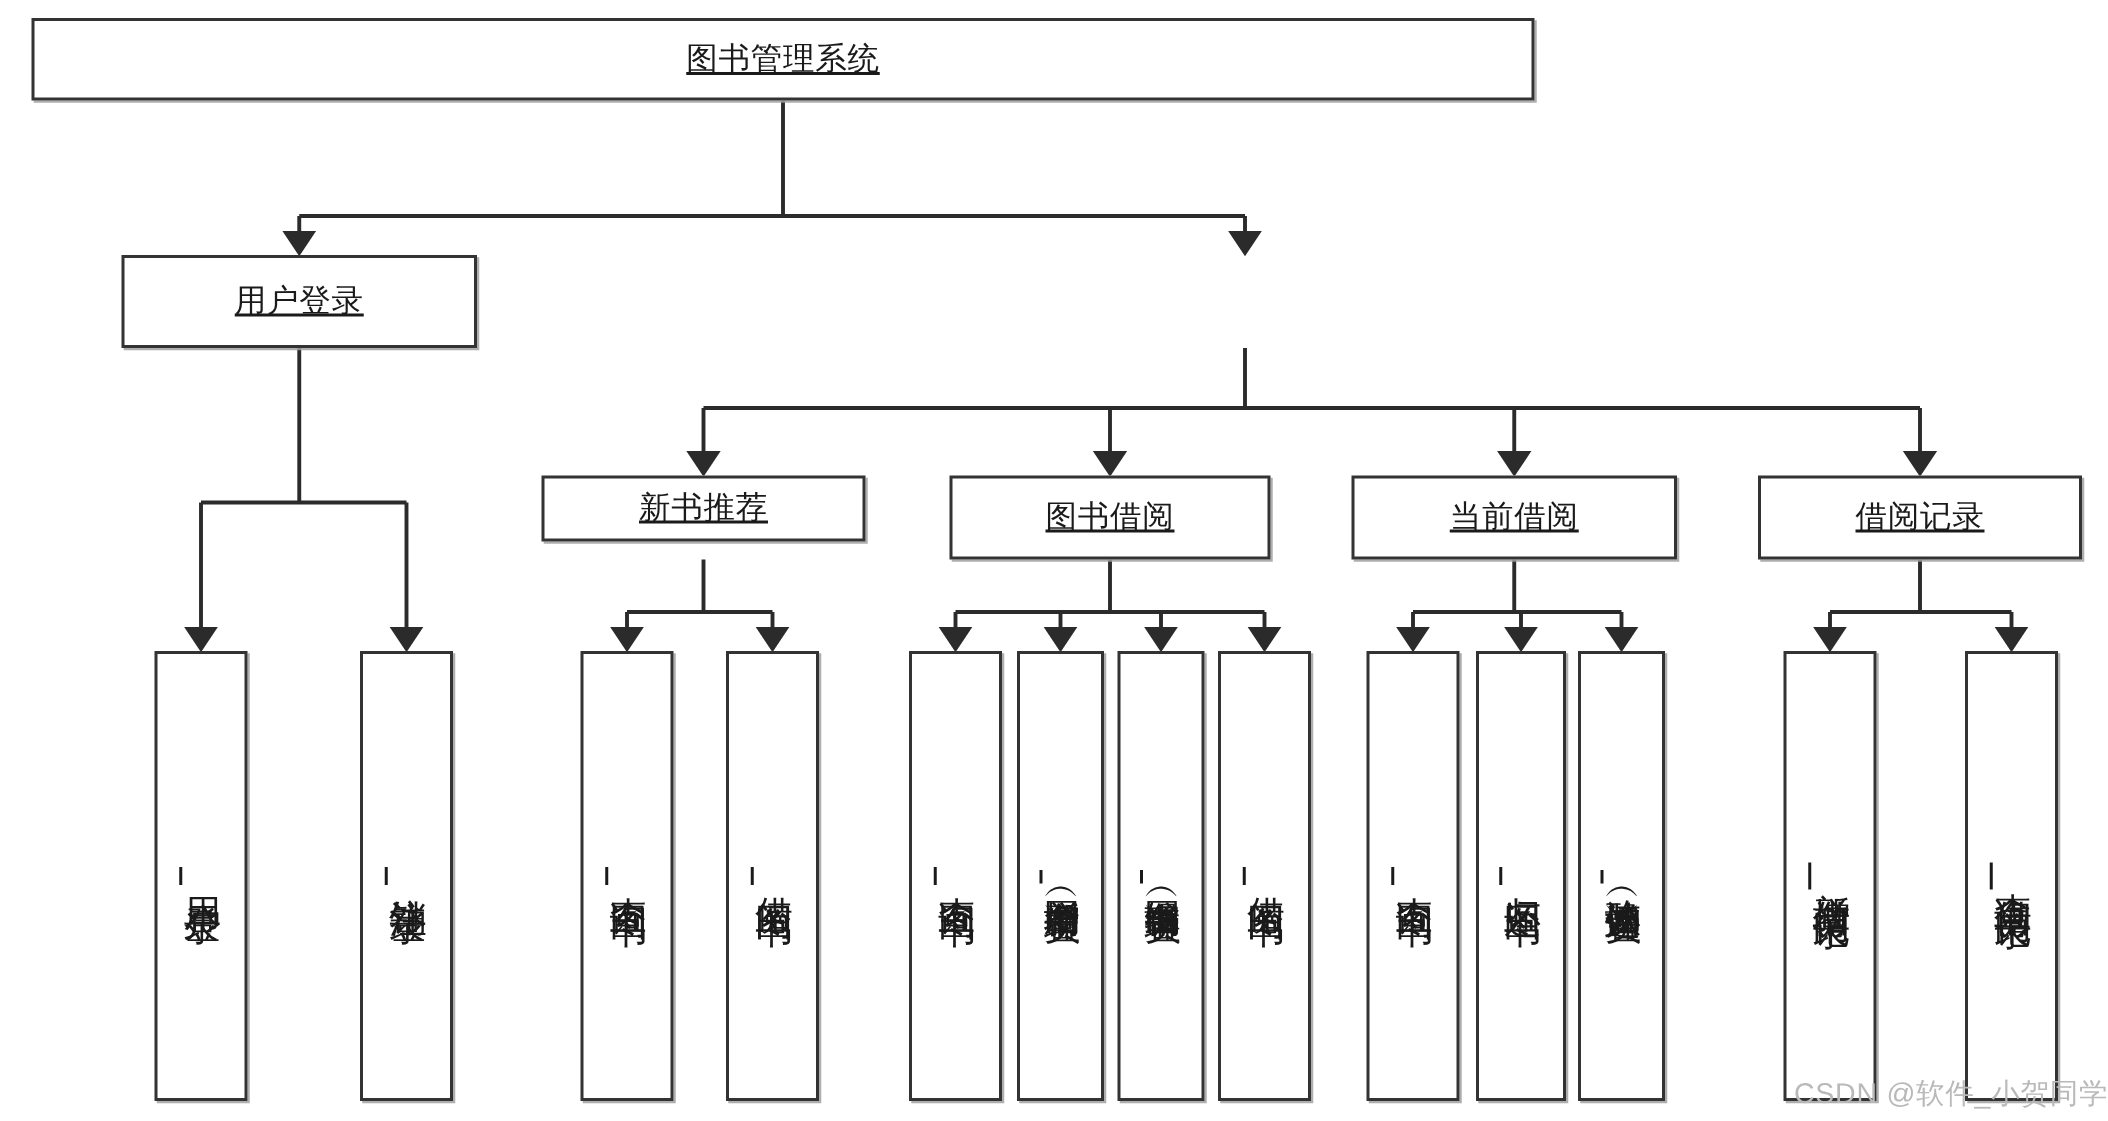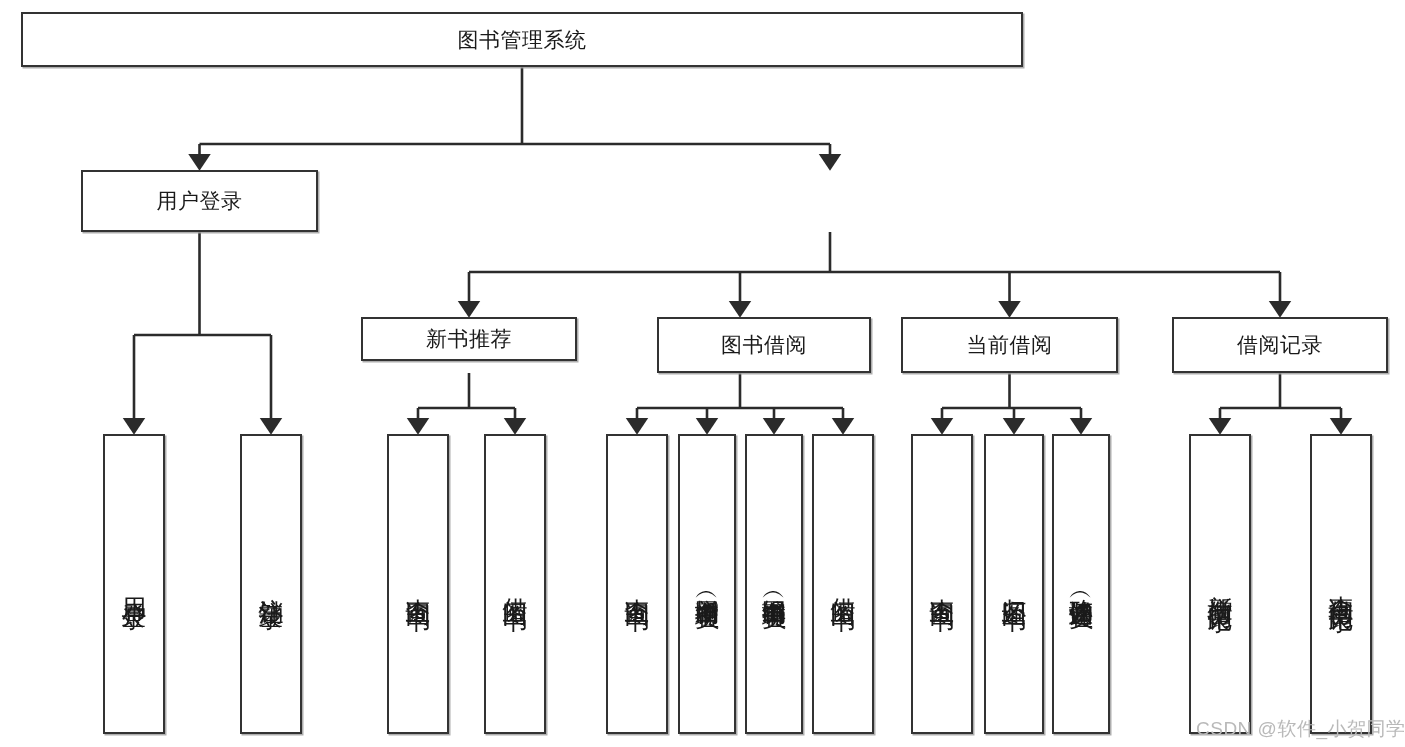--- a/index.html
+++ b/index.html
@@ -34,20 +34,21 @@
     display: flex;
     align-items: center;
     justify-content: center;
     overflow: hidden;
   }
   .node .label {
     color: #1a1a1a;
     text-align: center;
     line-height: 1.12;
     white-space: nowrap;
+    text-decoration: underline;
   }
   .node.horiz .label {
     font-size: 21px;
     letter-spacing: 0.5px;
   }
   .node.vert {
     align-items: center;
   }
   .node.vert .label {
     writing-mode: vertical-rl;
@@ -127,21 +128,21 @@
     <span class="label">图书管理系统</span>
   </div>
 
   <div class="node horiz" id="n-l2-0" style="left: 81px; top: 170px; width: 237px; height: 62px;">
     <span class="label">用户登录</span>
   </div>
 
   <div class="node horiz" id="n-l3-0" style="left: 361px; top: 317px; width: 216px; height: 44px;">
     <span class="label">新书推荐</span>
   </div>
-  <div class="node horiz" id="n-l3-1" style="left: 633px; top: 317px; width: 214px; height: 56px; margin-left: 24px;">
+  <div class="node horiz" id="n-l3-1" style="left: 633px; top: 317px; width: 214px; height: 56px;">
     <span class="label">图书借阅</span>
   </div>
   <div class="node horiz" id="n-l3-3" style="left: 1172px; top: 317px; width: 216px; height: 56px;">
     <span class="label">借阅记录</span>
   </div>
   <div class="node horiz" id="n-l3-2" style="left: 901px; top: 317px; width: 217px; height: 56px;">
     <span class="label">当前借阅</span>
   </div>
 
   <div class="node vert" id="n-lf-0" style="left: 103px; top: 434px; width: 62px; height: 300px;">

